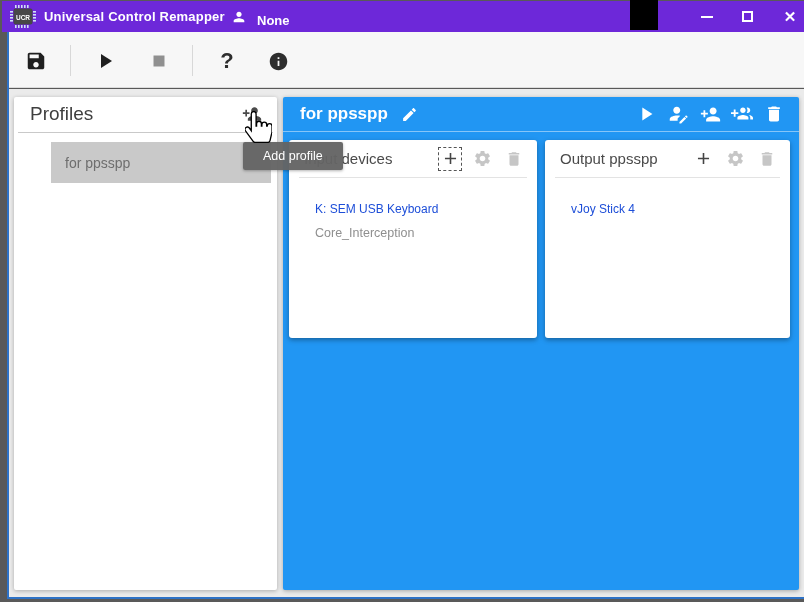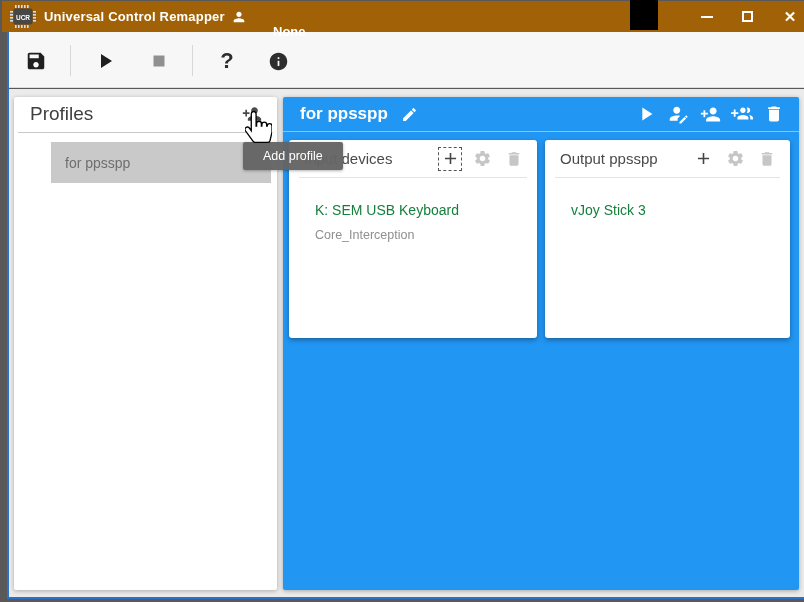--- a/index.html
+++ b/index.html
@@ -2,25 +2,25 @@
 <html><head>
 <meta charset="utf-8">
 <style>
   * { margin:0; padding:0; box-sizing:border-box; }
   html,body { width:804px; height:602px; overflow:hidden; }
   body { font-family:"Liberation Sans", sans-serif; background:#595959; }
 
   #frame { position:relative; width:804px; height:602px; background:#595959; overflow:hidden; }
 
   
-  #titlebar { position:absolute; left:2px; top:1px; right:0; height:31px; background:#a16207; color:#fff; z-index:10; }
+  #titlebar { position:absolute; left:2px; top:1px; right:0; height:31px; background:#6d28d9; color:#fff; z-index:10; }
   .tb-chip { position:absolute; left:8px; top:4px; width:26px; height:23px; }
   .tb-title { position:absolute; left:42px; top:0; height:31px; line-height:31px; font-size:13px; font-weight:bold; letter-spacing:.2px; }
   .tb-person { position:absolute; left:229px; top:8px; width:16px; height:16px; color:#fff; }
-  .tb-user { position:absolute; left:255px; top:15px; height:31px; line-height:31px; font-size:13px; font-weight:bold;margin-left:16px; }
+  .tb-user { position:absolute; left:255px; top:4px; height:31px; line-height:31px; font-size:13px; font-weight:bold; }
   .tb-artifact { position:absolute; left:628px; top:-1px; width:28px; height:30px; background:#000; }
   .winbtn { position:absolute; top:0; width:32px; height:31px; display:flex; align-items:center; justify-content:center; cursor:default; }
   .winbtn.min { left:689px; } .winbtn.max { left:729px; } .winbtn.close { left:772px; }
   .glyph-min { width:12px; height:2px; background:#fff; }
   .glyph-max { width:11px; height:11px; border:2px solid #fff; }
   .glyph-close { font-size:15px; color:#fff; line-height:1; font-weight:bold; }
 
   
   #accent-left { position:absolute; left:7px; top:31px; width:2px; height:566px; background:#2E72C6; z-index:3; }
   #accent-bottom { position:absolute; left:7px; right:0; bottom:3px; height:2px; background:#2E72C6; z-index:3; }
@@ -60,21 +60,21 @@
   #input-card { width:248px; margin-left:0; }
   #output-card { width:245px; margin-left:8px; }
   .card-header { display:flex; align-items:center; height:37px; padding:0 11px 0 15px; }
   .card-title { font-size:15px; color:#4A4A4A; flex:1; }
   .card-btn { width:24px; height:24px; margin-left:8px; display:flex; align-items:center; justify-content:center; }
   .card-btn.focused { outline:1px dashed #555; outline-offset:-1px; }
   .icon-dark { color:#444; }
   .icon-disabled { color:#C6C6C6; }
   .card-divider { border-top:1px solid #E3E3E3; margin:0 10px; }
   .device-entry { padding:24px 12px 0 26px; }
-  .device-name { font-size:14px; color:#15803d; }
+  .device-name { font-size:12px; color:#1d4ed8; }
   .device-provider { font-size:12.5px; color:#8F8F8F; margin-top:10px; }
 
   
   #add-tooltip { position:absolute; left:243px; top:142px; height:28px; line-height:28px; padding:0 20px;
                  background:rgba(100,100,100,.96); color:#fff; font-size:12.5px; border-radius:2px; z-index:40;
                  box-shadow:0 1px 3px rgba(0,0,0,.3); }
   #cursor { position:absolute; left:245px; top:111px; z-index:50; }
 
   svg { display:block; }
 </style>
@@ -257,21 +257,21 @@
               </svg>
           </div>
           <div class="card-btn icon-disabled">
             <svg width="18" height="18" viewBox="0 0 24 24" fill="currentColor">
                 <path d="M6 19c0 1.1.9 2 2 2h8c1.1 0 2-.9 2-2V7H6v12zM19 4h-3.5l-1-1h-5l-1 1H5v2h14V4z"></path>
               </svg>
           </div>
         </div>
         <div class="card-divider"></div>
         <div class="device-entry">
-          <div class="device-name">vJoy Stick 3</div>
+          <div class="device-name">vJoy Stick 4</div>
         </div>
       </div>
     </div>
   </div>
 
   <div id="add-tooltip">Add profile</div>
 
   <div id="cursor">
     <svg width="27" height="32" viewBox="0 0 448 512">
       <path fill="#fff" stroke="#000" stroke-width="22" d="M448 240v96c0 3.084-.356 6.159-1.063 9.162l-32 136C410.686 499.23 394.562 512 376 512H168a40.004 40.004 0 0 1-32.35-16.473l-127.997-176c-12.993-17.866-9.043-42.883 8.822-55.876 17.867-12.994 42.884-9.043 55.877 8.823L104 315.992V40c0-22.091 17.909-40 40-40s40 17.909 40 40v200h8v-40c0-22.091 17.909-40 40-40s40 17.909 40 40v40h8v-24c0-22.091 17.909-40 40-40s40 17.909 40 40v24h8c0-22.091 17.909-40 40-40s40 17.909 40 40z"></path>

